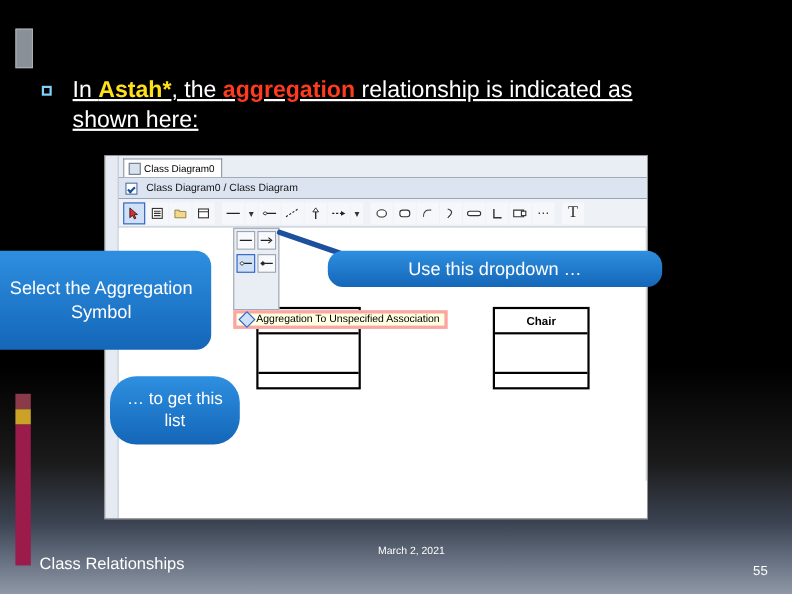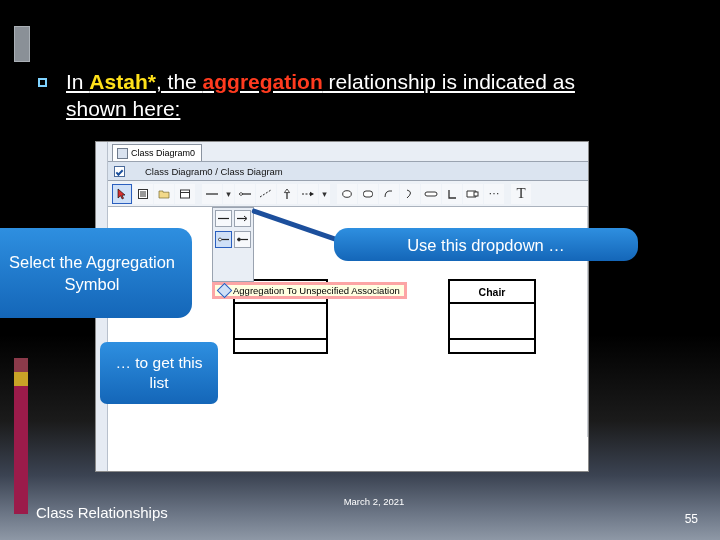--- a/index.html
+++ b/index.html
@@ -133,21 +133,21 @@
   .crumbbar {
     position: absolute;
     left: 12px; top: 20px;
     right: 0; height: 19px;
     background: #dbe4f0;
     border-bottom: 1px solid #9aa3b0;
     box-sizing: border-box;
     display: flex;
     align-items: center;
     padding-left: 6px;
-    gap: 20px;
+    gap: 8px;
   }
   .crumbbar .chk {
     width: 9px; height: 9px;
     border: 1px solid #4a6a9a;
     background: #fff;
     position: relative;
   }
   .crumbbar .chk::after {
     content: "";
     position: absolute; left: 1px; top: 3px;
@@ -295,32 +295,31 @@
     left: -8px; top: 228px;
     width: 200px; height: 90px;
     border-radius: 0 14px 14px 0;
     padding: 0 10px;
   }
   .callout.c2 {
     left: 298px; top: 228px;
     width: 304px; height: 33px;
     border-radius: 14px;
     padding: 0 10px;
-    margin-left: 36px;
   }
   .callout.c3 {
     left: 436px; top: 270px;
     width: 284px; height: 56px;
     border-radius: 14px 0 0 14px;
     padding: 0 12px;
   }
   .callout.c4 {
     left: 100px; top: 342px;
     width: 118px; height: 62px;
-    border-radius: 7px;
+    border-radius: 24px;
     padding: 0 8px;
     font-size: 15.5px;
     line-height: 20px;
   }
   .leader {
     position: absolute;
     background: #1c4f9c;
     transform-origin: left center;
     height: 5px;
     border-radius: 2px;

